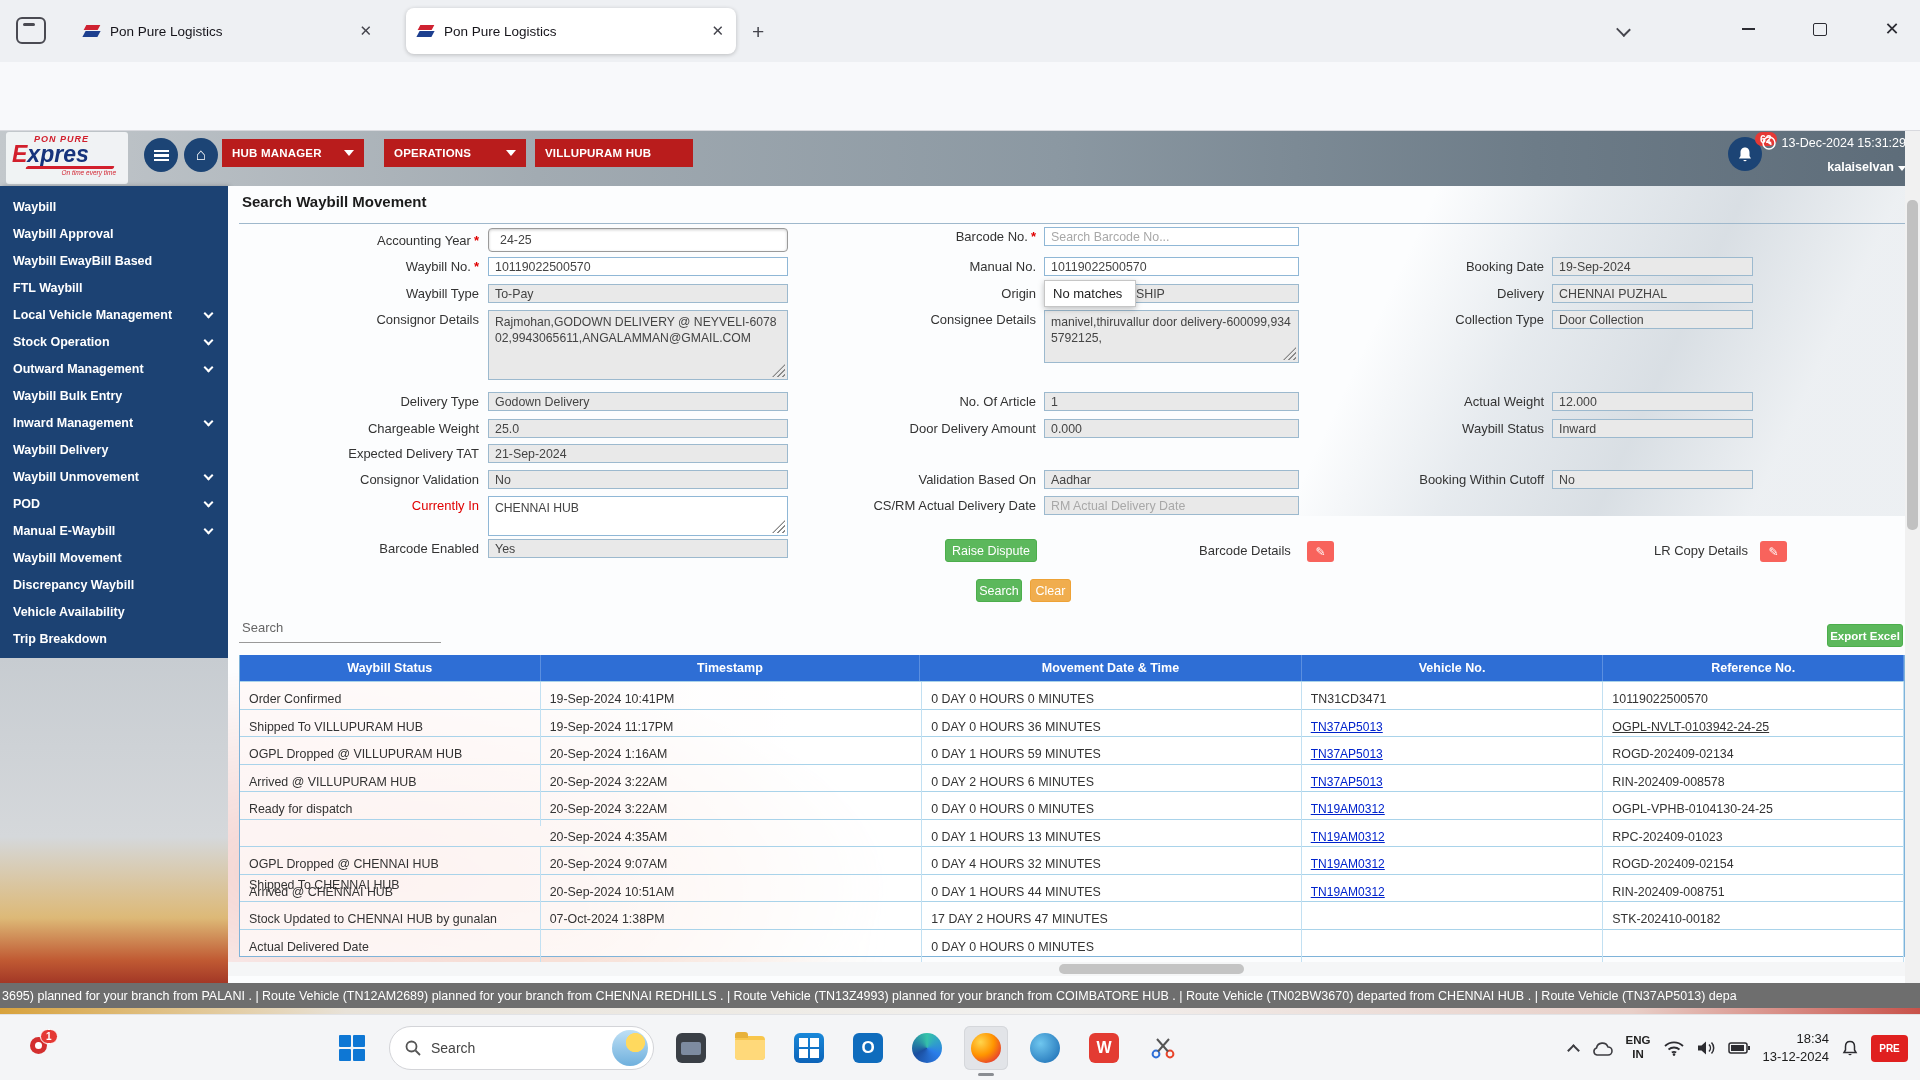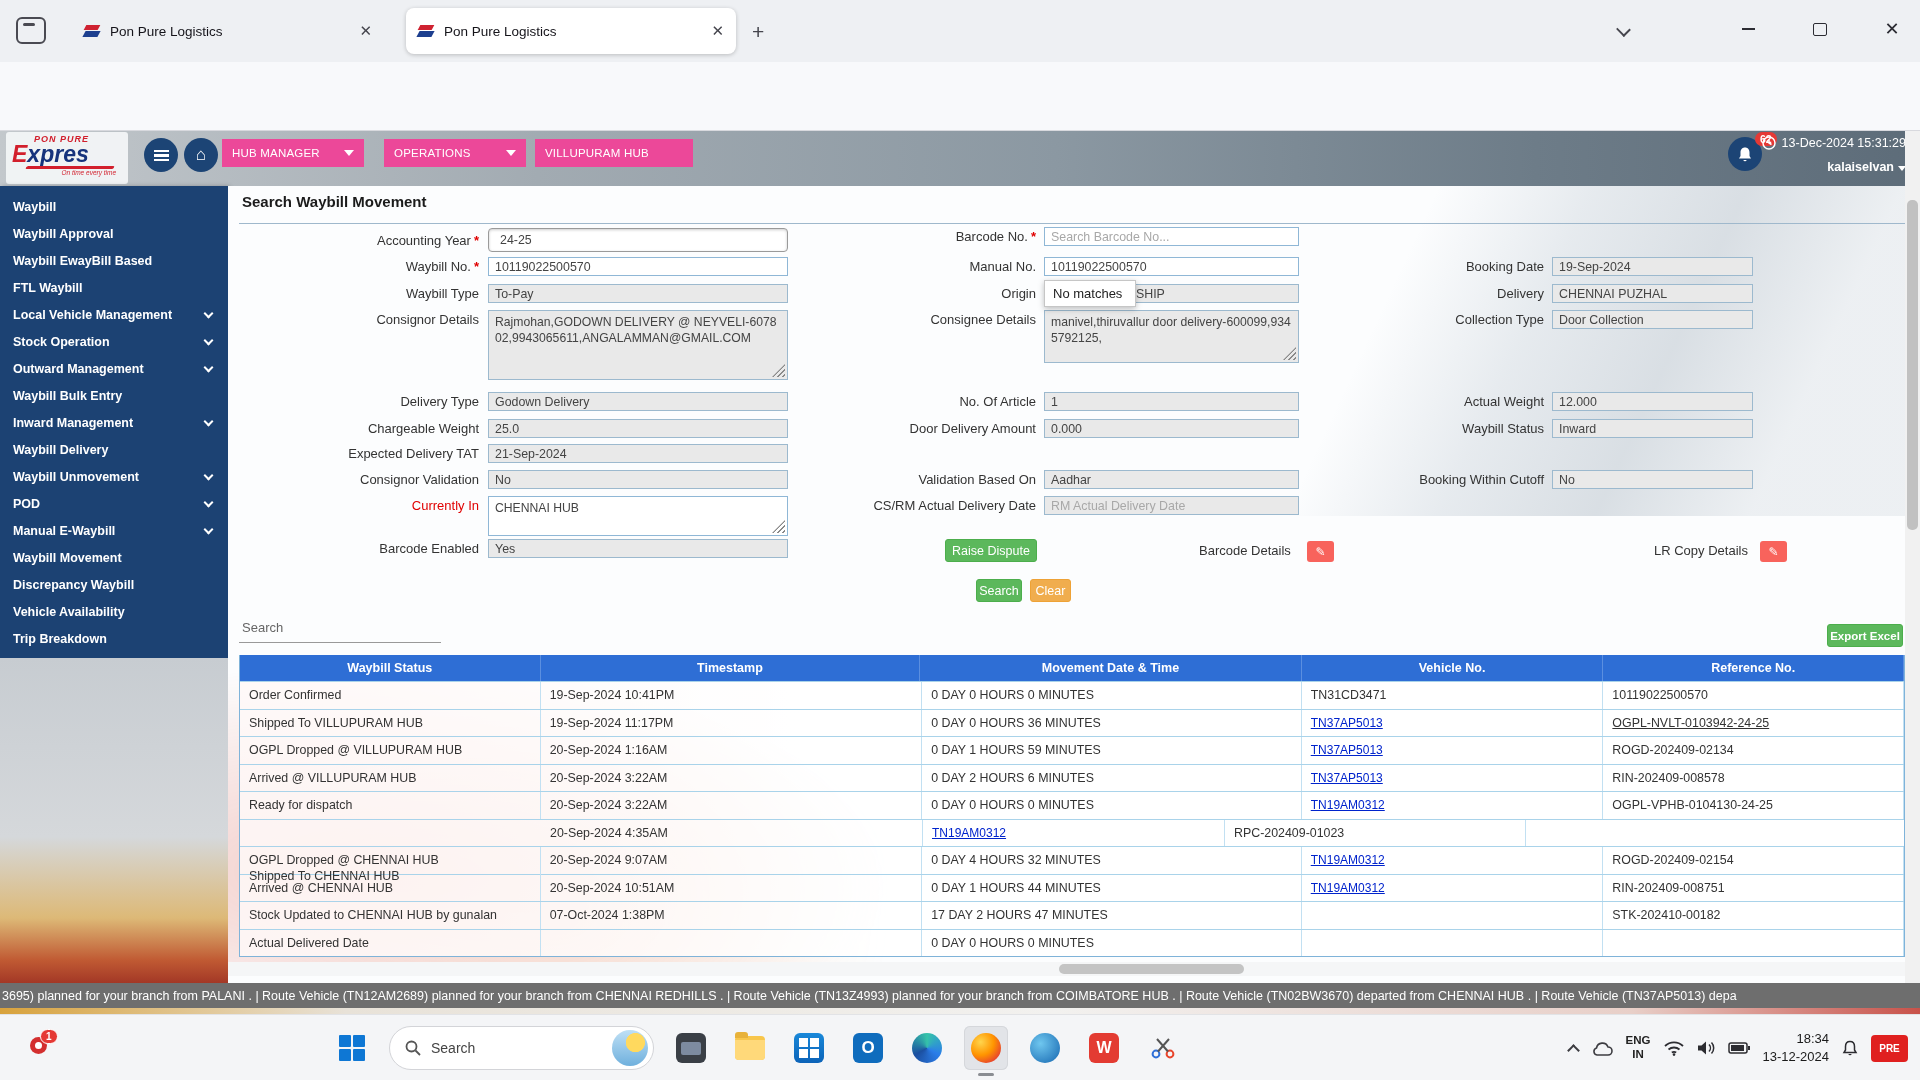--- a/index.html
+++ b/index.html
@@ -42,21 +42,21 @@
   #logo{left:6px;top:132px;width:122px;height:52px;background:rgba(244,246,247,.92);border-radius:3px;padding:2px 6px}
   #logo-top{font-size:9px;font-weight:bold;font-style:italic;color:#d21f2c;letter-spacing:1px;margin-left:22px}
   #logo-main{font-size:23px;font-weight:bold;font-style:italic;color:#16337c;line-height:.9}
   #logo-main::first-letter{color:#d21f2c}
   #logo-swoosh{width:88px;height:3px;background:#d21f2c;border-radius:2px;transform:skewX(-30deg);margin:1px 0 0 14px}
   #logo-tag{font-size:6.5px;font-style:italic;color:#d21f2c;text-align:right;margin-right:6px}
   .hcirc{top:138px;width:34px;height:34px;border-radius:50%;background:#1c4475;display:flex;align-items:center;justify-content:center;color:#fff}
   #hamb{left:144px}#homeb{left:184px;font-size:17px}
   .hbars{width:15px;height:11px;border-top:2.5px solid #fff;border-bottom:2.5px solid #fff;position:relative}
   .hbars::before{content:"";position:absolute;left:0;top:2.5px;width:15px;height:2.5px;background:#fff}
-  .hmenu{top:139px;height:28px;background:#ec4899;color:#fff;font-size:11.5px;font-weight:normal;display:flex;align-items:center;padding:0 10px;letter-spacing:.2px}
+  .hmenu{top:139px;height:28px;background:#b91c1c;color:#fff;font-size:11.5px;font-weight:bold;display:flex;align-items:center;padding:0 10px;letter-spacing:.2px}
   #menu1{left:222px;width:142px}#menu2{left:384px;width:142px}#menu3{left:535px;width:158px}
   .ddcaret{margin-left:auto;width:0;height:0;border-left:5px solid transparent;border-right:5px solid transparent;border-top:6px solid #fff}
   #bellwrap{left:1728px;top:137px}
   #bellbadge{left:1755px;top:132px;background:#e53935;color:#fff;font-size:10.5px;font-weight:bold;border-radius:7px;padding:1px 5px}
   #hdatetime{left:1600px;top:136px;width:306px;color:#fff;font-size:12.5px;display:flex;align-items:center;justify-content:flex-end;gap:6px}
   #huser{left:1600px;top:160px;width:306px;color:#fff;font-size:12.5px;font-weight:bold;text-align:right}
   #huser .ucaret{display:inline-block;width:0;height:0;border-left:4px solid transparent;border-right:4px solid transparent;border-top:5px solid #fff;margin-left:4px}
 
   
   #sidebar{left:0;top:186px;width:228px;height:472px;background:#1c4273;box-shadow:2px 0 4px rgba(0,0,0,.25);padding-top:7px}
@@ -98,21 +98,21 @@
   #filter-line{position:absolute;left:11px;top:456px;width:202px;height:1px;background:#999}
   #export-btn{left:1599px;top:438px;width:76px;height:23px;font-weight:bold;font-size:11.5px}
 
   
   #tablewrap{position:absolute;left:11px;top:469px;width:1666px;
     background:linear-gradient(90deg,rgba(242,120,100,.20),rgba(242,140,110,.08) 24%,transparent 34%);
     border:1px solid #7fb3d9;border-top:none}
   #thead{display:flex;height:26px}
   .th{background:#2e6ed5;color:#fff;font-weight:bold;font-size:12.5px;display:flex;align-items:center;justify-content:center;border-right:1px solid #5b8fe0}
   .trow{display:flex;height:27.5px;border-top:1px solid #a9d3ea;background:rgba(255,255,255,.80)}
-  .td{font-size:12.4px;color:#333;display:flex;align-items:center;padding:8px 9px;border-right:1px solid #c2e0f2;overflow:hidden;white-space:nowrap}
+  .td{font-size:12.4px;color:#333;display:flex;align-items:center;padding:17px 9px;border-right:1px solid #c2e0f2;overflow:hidden;white-space:nowrap}
   .vlink{color:#0023cc;text-decoration:underline;font-size:12px}
 
   .hscroll-track{position:absolute;left:0px;top:776px;width:1677px;height:14px;background:#f5f6f7}
   .hscroll-thumb{position:absolute;left:831px;top:778px;width:185px;height:10px;background:#c4c4c4;border-radius:5px}
   #vscroll{left:1905px;top:131px;width:15px;height:852px;background:#f1f1f1}
   #vthumb{left:1907px;top:200px;width:11px;height:330px;background:#c1c1c1;border-radius:5px}
 
   
   #ticker{left:0;top:983px;width:1920px;height:25px;background:rgba(100,100,100,.93);color:#fff;
     font-size:12.5px;display:flex;align-items:center;white-space:nowrap;overflow:hidden;padding-left:2px}
@@ -495,20 +495,21 @@
           <div class="td" style="width: 382px;">20-Sep-2024 3:22AM</div>
           <div class="td" style="width: 380px;">0 DAY 0 HOURS 0 MINUTES</div>
           <div class="td" style="width: 302px;">
             <a class="vlink">TN19AM0312</a>
           </div>
           <div class="td" style="width: 301px;">OGPL-VPHB-0104130-24-25</div>
         </div>
         <div class="trow">
           <div class="td" style="width: 301px; margin-top: 48px;">Shipped To CHENNAI HUB</div>
           <div class="td" style="width: 382px;">20-Sep-2024 4:35AM</div>
+          <div class="td" style="width: 380px;">0 DAY 1 HOURS 13 MINUTES</div>
           <div class="td" style="width: 302px;">
             <a class="vlink">TN19AM0312</a>
           </div>
           <div class="td" style="width: 301px;">RPC-202409-01023</div>
         </div>
         <div class="trow">
           <div class="td" style="width: 301px;">OGPL Dropped @ CHENNAI HUB</div>
           <div class="td" style="width: 382px;">20-Sep-2024 9:07AM</div>
           <div class="td" style="width: 380px;">0 DAY 4 HOURS 32 MINUTES</div>
           <div class="td" style="width: 302px;">

